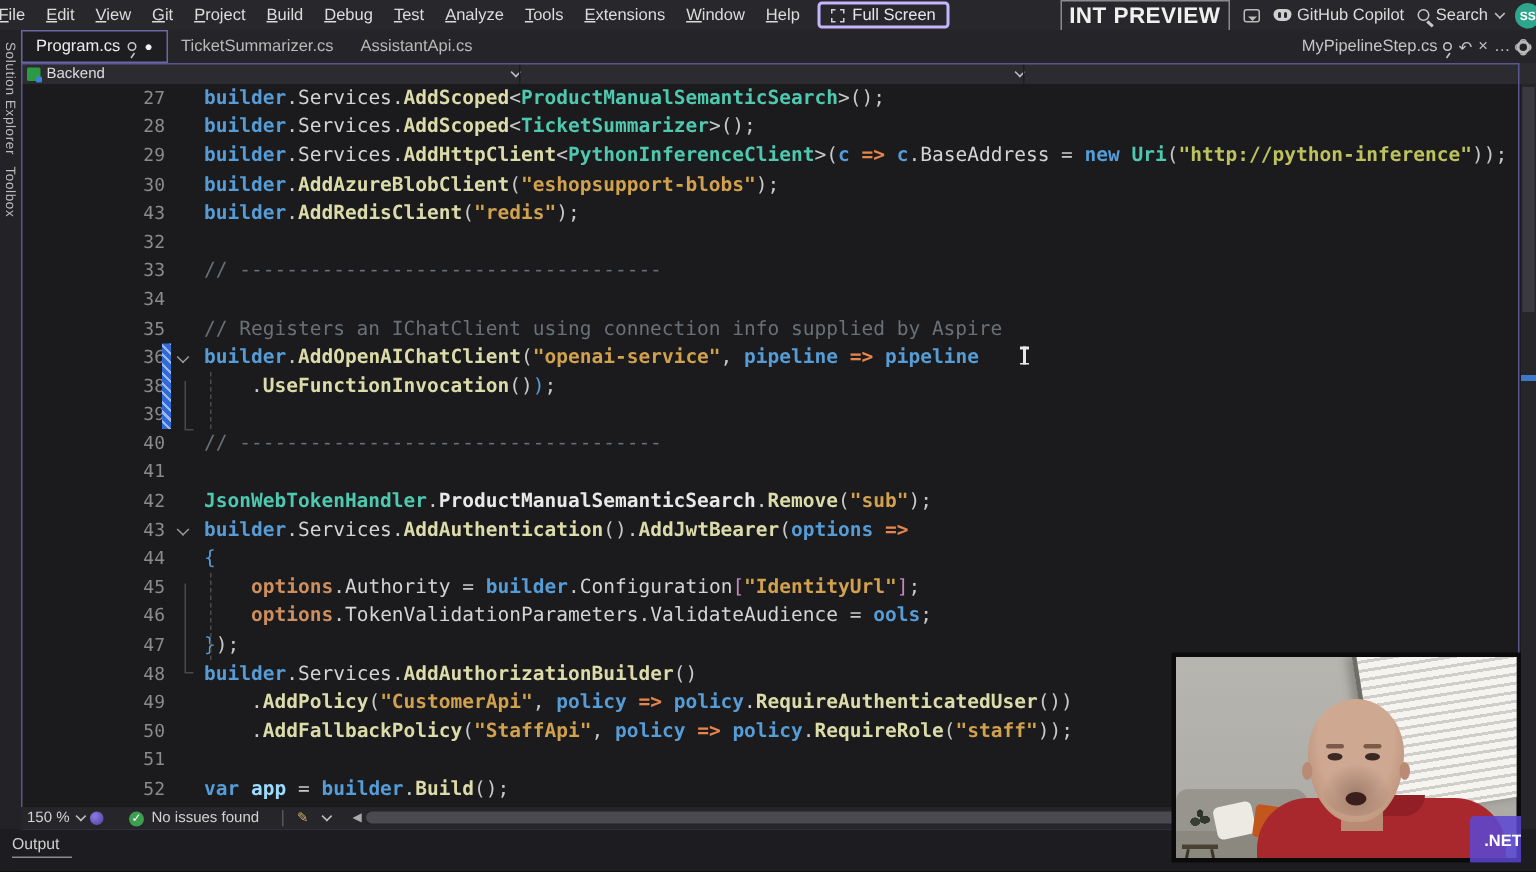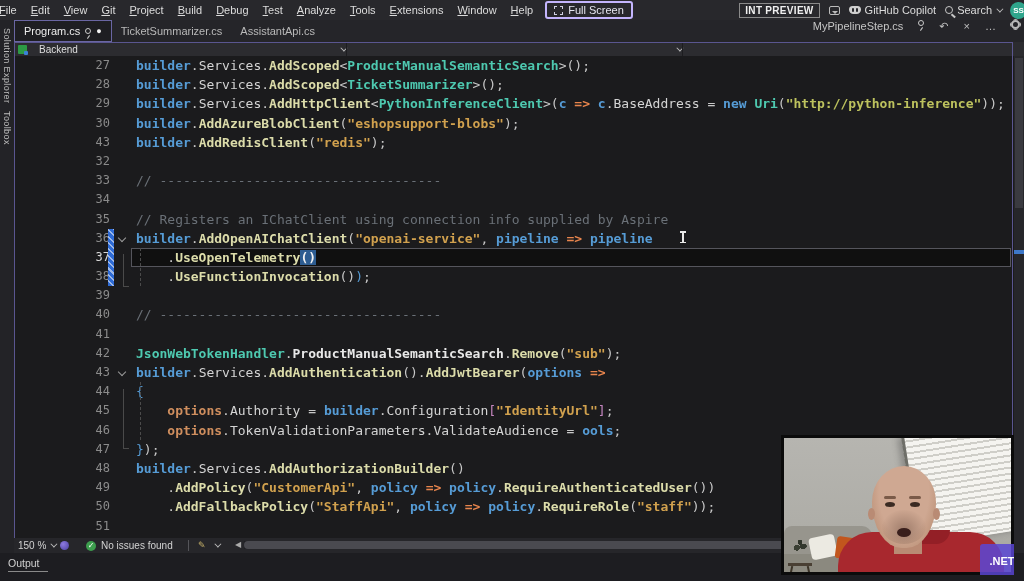--- a/index.html
+++ b/index.html
@@ -13,21 +13,21 @@
     background:#28282c; display:flex; align-items:center; font-size:11px; color:#dcdcdc; overflow:hidden; }
   .menuitems { display:flex; align-items:center; gap:2px; margin-left:-7px; }
   .menuitem { padding:2px 6px; white-space:nowrap; }
   .menuitem u { text-decoration:underline; text-underline-offset:1px; }
   .fsbtn { display:flex; align-items:center; gap:5px; border:2px solid #c4b5fd; border-radius:3px;
     padding:1px 7px; margin-left:6px; color:#e4e4ee; }
   .fsicon { position:relative; width:9px; height:9px; border:1px solid #d0d0e2; }
   .fsicon::before { content:""; position:absolute; left:2px; right:2px; top:-2px; bottom:-2px; background:#28282c; }
   .fsicon::after  { content:""; position:absolute; top:2px; bottom:2px; left:-2px; right:-2px; background:#28282c; }
   .menuright { position:absolute; right:0; top:0; height:20px; display:flex; align-items:center; gap:9px; padding-right:2px; }
-  .intpreview { border:1px solid #8a8a8a; padding:1px 5px; font-size:10px; font-weight:bold; color:#f0f0f0; letter-spacing:.3px; }
+  .intpreview { border:1px solid #8a8a8a; padding:1px 5px; font-size:15px; font-weight:bold; color:#f0f0f0; letter-spacing:.3px; }
   .feedbackicon { position:relative; width:11px; height:9px; border:1px solid #bbb; border-radius:2px; }
   .feedbackicon::after { content:""; position:absolute; left:2px; bottom:-3px; border:3px solid transparent; border-top-color:#bbb; }
   .copilot { display:flex; align-items:center; gap:4px; font-size:11px; color:#dcdcdc; }
   .copiloticon { position:relative; width:12px; height:8px; background:#cfcfcf; border-radius:4px 4px 5px 5px; }
   .copiloticon::before, .copiloticon::after { content:""; position:absolute; top:2px; width:2px; height:4px; background:#28282c; border-radius:1px; }
   .copiloticon::before { left:3px; } .copiloticon::after { right:3px; }
   .searchbox { display:flex; align-items:center; gap:4px; font-size:11px; }
   .magicon { position:relative; width:8px; height:8px; border:1.5px solid #c8c8c8; border-radius:50%; }
   .magicon::after { content:""; position:absolute; right:-4px; bottom:-3px; width:5px; height:1.5px; background:#c8c8c8; transform:rotate(42deg); }
   .chev { display:inline-block; width:5px; height:5px; border-right:1px solid #bdbdbd; border-bottom:1px solid #bdbdbd; transform:rotate(45deg) translateY(-2px); }
@@ -36,26 +36,26 @@
   
   .siderail { position:absolute; left:0; top:20px; width:14px; height:561px; background:#232327; overflow:hidden; }
   .railitem { writing-mode:vertical-rl; font-size:9px; color:#bdbdbd; padding:8px 0 0 0; margin-left:2px; letter-spacing:.4px; white-space:nowrap; }
   
   .tabrow { position:absolute; left:14px; top:20px; width:1010px; height:22px; background:#252529; display:flex; align-items:stretch; font-size:11px; }
   .tab { display:flex; align-items:center; gap:5px; padding:0 9px; color:#b9b9b9; background:#252529; }
   .tab.active { background:#1e1e22; border:1px solid #6a66a3; color:#ececec; }
   .pinicon { position:relative; width:6px; height:6px; border:1px solid #c9c9c9; border-radius:50%; }
   .pinicon::after { content:""; position:absolute; left:2px; top:6px; width:1px; height:4px; background:#c9c9c9; transform:rotate(35deg); }
   .moddot { color:#f2f2f2; font-size:9px; line-height:1; }
-  .tabrowright { position:absolute; right:4px; top:0; height:22px; display:flex; align-items:flex-start; gap:15px; color:#c5c5c5; }
+  .tabrowright { position:absolute; right:4px; top:0; height:22px; display:flex; align-items:center; gap:4px; color:#c5c5c5; }
   .ticon { font-size:11px; color:#c0c0c0; }
   .gearicon { width:9px; height:9px; border:2px solid #b9b9b9; border-radius:50%; box-shadow:0 -3px 0 -2px #b9b9b9, 0 3px 0 -2px #b9b9b9, -3px 0 0 -2px #b9b9b9, 3px 0 0 -2px #b9b9b9; }
   
   .navbar { position:absolute; left:14px; top:42px; width:1010px; height:14px; background:#2c2c30; font-size:10px; display:flex; align-items:center; }
-  .navproj { display:flex; align-items:center; gap:12px; padding-left:4px; color:#dedede; }
+  .navproj { display:flex; align-items:center; gap:4px; padding-left:4px; color:#dedede; }
   .projicon { position:relative; width:9px; height:9px; background:#2c9a45; border-radius:1px; }
   .projicon::after { content:""; position:absolute; right:-1px; bottom:-1px; width:4px; height:4px; background:#3b82d6; border-radius:1px; }
   .navchev { position:absolute; top:5px; } .navdiv { position:absolute; top:0; width:1px; height:14px; background:#1d1d20; }
   
   .editor { position:absolute; left:14px; top:56px; width:1010px; height:482px; background:#1b1b1d; overflow:hidden; }
   .codewrap { position:absolute; left:0; top:0; width:1000px; }
   .cl { position:relative; height:19.2px; white-space:pre;
         font-family:"DejaVu Sans Mono", monospace; font-size:13px; line-height:19.2px; }
   .ln { position:absolute; left:58px; width:38px; text-align:right; color:#8b8b8b;
         font-size:12px; font-family:"DejaVu Sans Mono", monospace; }
@@ -229,21 +229,20 @@
         <div class="cl"><span class="ln">27</span><span class="code"><span class="kw">builder</span><span class="pu">.</span><span class="pr">Services</span><span class="pu">.</span><span class="me">AddScoped</span><span class="pu">&lt;</span><span class="ty">ProductManualSemanticSearch</span><span class="pu">&gt;</span><span class="pu">();</span></span></div>
         <div class="cl"><span class="ln">28</span><span class="code"><span class="kw">builder</span><span class="pu">.</span><span class="pr">Services</span><span class="pu">.</span><span class="me">AddScoped</span><span class="pu">&lt;</span><span class="ty">TicketSummarizer</span><span class="pu">&gt;</span><span class="pu">();</span></span></div>
         <div class="cl"><span class="ln">29</span><span class="code"><span class="kw">builder</span><span class="pu">.</span><span class="pr">Services</span><span class="pu">.</span><span class="me">AddHttpClient</span><span class="pu">&lt;</span><span class="ty">PythonInferenceClient</span><span class="pu">&gt;(</span><span class="kw">c</span><span class="pu"> </span><span class="ar">=&gt;</span><span class="pu"> </span><span class="kw">c</span><span class="pu">.</span><span class="pr">BaseAddress</span><span class="pu"> = </span><span class="kw">new</span><span class="pu"> </span><span class="ty">Uri</span><span class="pu">(</span><span class="strg">"http://python-inference"</span><span class="pu">));</span></span></div>
         <div class="cl"><span class="ln">30</span><span class="code"><span class="kw">builder</span><span class="pu">.</span><span class="me">AddAzureBlobClient</span><span class="pu">(</span><span class="str">"eshopsupport-blobs"</span><span class="pu">);</span></span></div>
         <div class="cl"><span class="ln">43</span><span class="code"><span class="kw">builder</span><span class="pu">.</span><span class="me">AddRedisClient</span><span class="pu">(</span><span class="str">"redis"</span><span class="pu">);</span></span></div>
         <div class="cl"><span class="ln">32</span><span class="code"></span></div>
         <div class="cl"><span class="ln">33</span><span class="code"><span class="cmt">// ------------------------------------</span></span></div>
         <div class="cl"><span class="ln">34</span><span class="code"></span></div>
         <div class="cl"><span class="ln">35</span><span class="code"><span class="cmt">// Registers an IChatClient using connection info supplied by Aspire</span></span></div>
         <div class="cl"><span class="ln">36</span><span class="foldchev"></span><span class="code"><span class="kw">builder</span><span class="pu">.</span><span class="me">AddOpenAIChatClient</span><span class="pu">(</span><span class="str">"openai-service"</span><span class="pu">, </span><span class="kw">pipeline</span><span class="pu"> </span><span class="ar">=&gt;</span><span class="pu"> </span><span class="kw">pipeline</span></span></div>
-        <div class="cl current"><div class="hl"></div><span class="ln">37</span><span class="code"><span class="pu">    .</span><span class="me">UseOpenTelemetry</span><span class="sel">()</span></span></div>
         <div class="cl"><span class="ln">38</span><span class="code"><span class="pu">    .</span><span class="me">UseFunctionInvocation</span><span class="pu">()</span><span class="bp">)</span><span class="pu">;</span></span></div>
         <div class="cl"><span class="ln">39</span><span class="code"></span></div>
         <div class="cl"><span class="ln">40</span><span class="code"><span class="cmt">// ------------------------------------</span></span></div>
         <div class="cl"><span class="ln">41</span><span class="code"></span></div>
         <div class="cl"><span class="ln">42</span><span class="code"><span class="ty">JsonWebTokenHandler</span><span class="pu">.</span><span class="wb">ProductManualSemanticSearch</span><span class="pu">.</span><span class="me">Remove</span><span class="pu">(</span><span class="str">"sub"</span><span class="pu">);</span></span></div>
         <div class="cl"><span class="ln">43</span><span class="foldchev"></span><span class="code"><span class="kw">builder</span><span class="pu">.</span><span class="pr">Services</span><span class="pu">.</span><span class="me">AddAuthentication</span><span class="pu">().</span><span class="me">AddJwtBearer</span><span class="pu">(</span><span class="kw">options</span><span class="pu"> </span><span class="ar">=&gt;</span></span></div>
         <div class="cl"><span class="ln">44</span><span class="code"><span class="bp">{</span></span></div>
         <div class="cl"><span class="ln">45</span><span class="code"><span class="pu">    </span><span class="pa">options</span><span class="pu">.</span><span class="pr">Authority</span><span class="pu"> = </span><span class="kw">builder</span><span class="pu">.</span><span class="pr">Configuration</span><span class="mg">[</span><span class="str">"IdentityUrl"</span><span class="mg">]</span><span class="pu">;</span></span></div>
         <div class="cl"><span class="ln">46</span><span class="code"><span class="pu">    </span><span class="pa">options</span><span class="pu">.</span><span class="pr">TokenValidationParameters</span><span class="pu">.</span><span class="pr">ValidateAudience</span><span class="pu"> = </span><span class="kw">ools</span><span class="pu">;</span></span></div>
         <div class="cl"><span class="ln">47</span><span class="code"><span class="bp">}</span><span class="pu">);</span></span></div>

